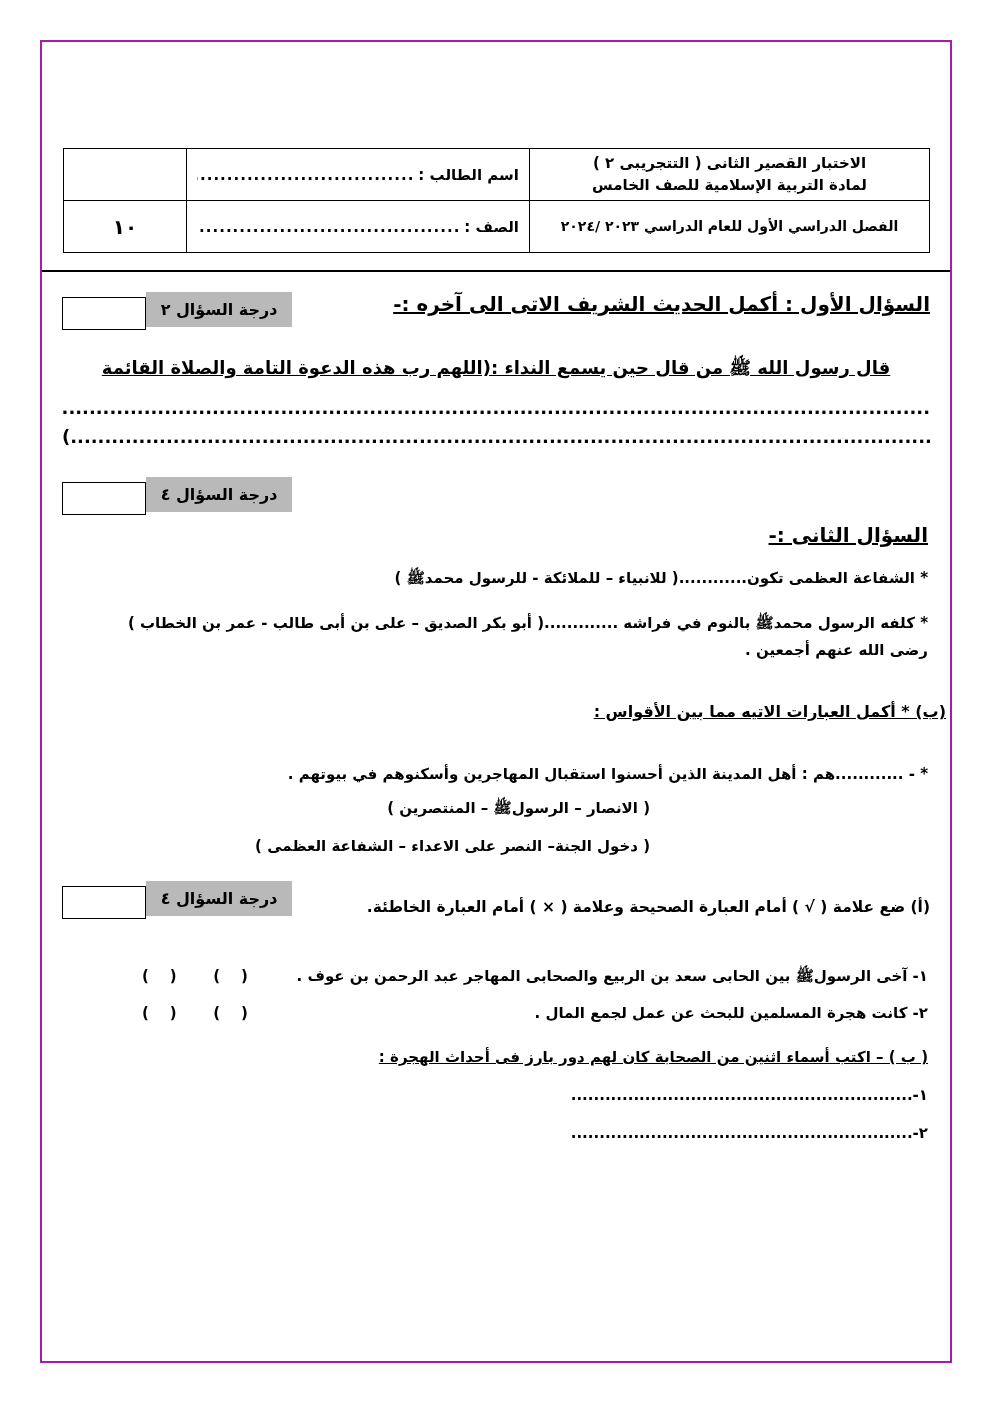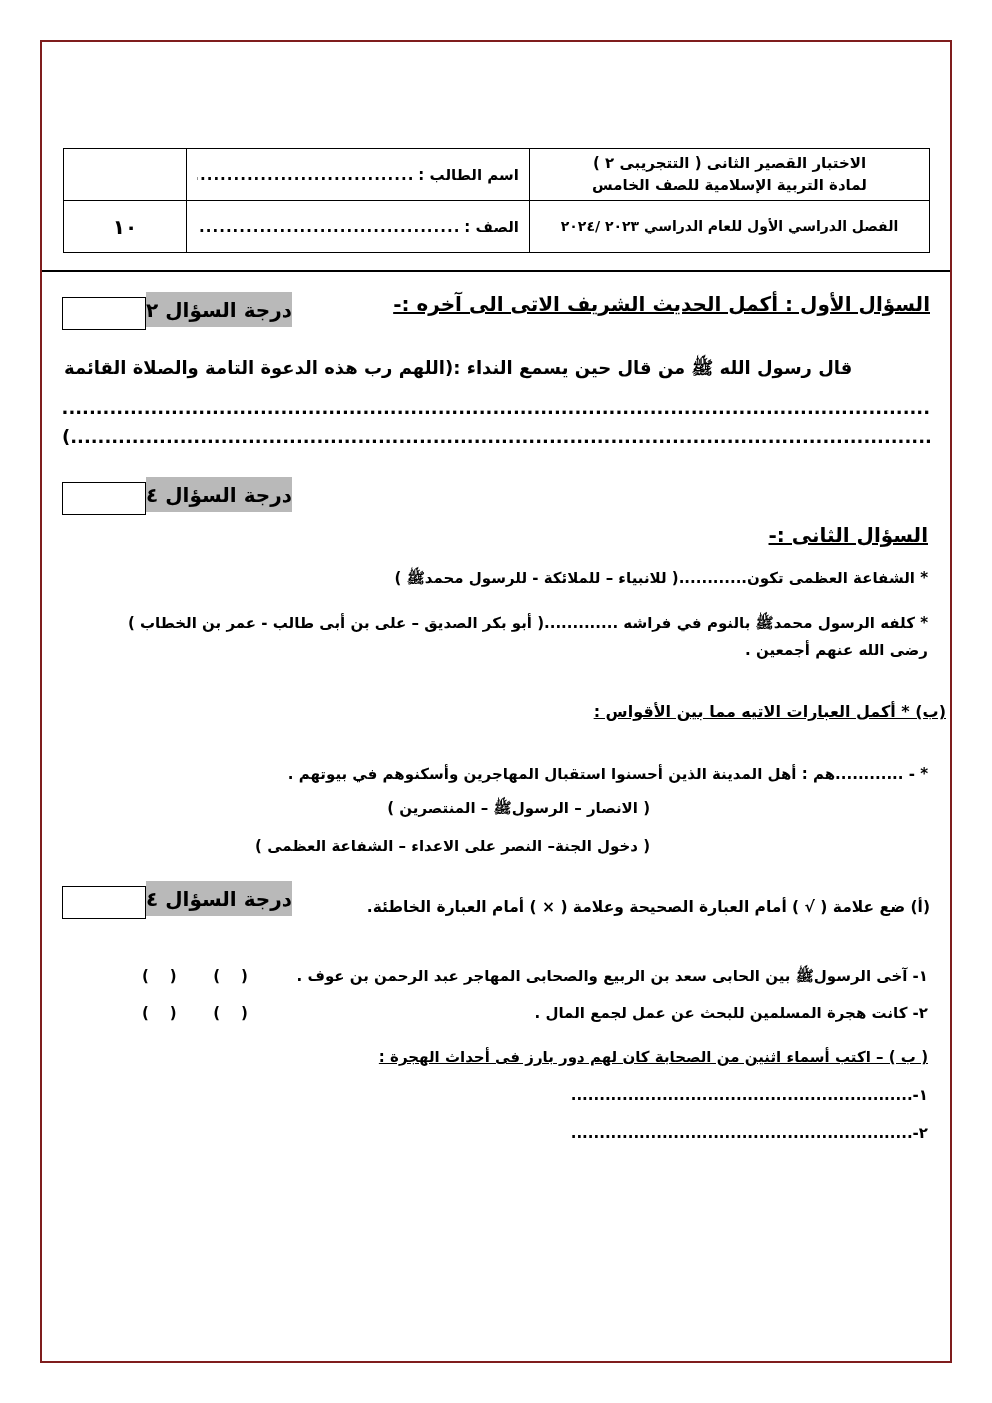--- a/index.html
+++ b/index.html
@@ -5,21 +5,21 @@
   * { margin:0; padding:0; box-sizing:border-box; }
   html,body { background:#fff; }
   body {
     width:992px; height:1403px;
     font-family:"DejaVu Sans", sans-serif;
     color:#000;
   }
   .page { position:relative; width:992px; height:1403px; direction:rtl; background:#fff; overflow:hidden; }
   .frame {
     position:absolute; left:40px; top:40px; width:912px; height:1323px;
-    border:2px solid #7f1d1d; font-weight:bold;
+    border:2px solid #a21caf; font-weight:bold;
   }
 
   
   .header-table {
     margin:106px 20px 0; width:866px;
     border-collapse:collapse; table-layout:fixed;
     font-size:15px; font-weight:bold;
   }
   .header-table td { border:1px solid #000; height:52px; vertical-align:middle; }
   .cell-exam  { width:400px; text-align:center; line-height:1.45; }
@@ -32,28 +32,28 @@
   .fill-line .dots { flex:1; overflow:hidden; white-space:nowrap; letter-spacing:1px; }
 
   .divider { border-top:2px solid #000; margin-top:17px; }
 
   .row { display:flex; justify-content:space-between; }
 
   .grade-widget { display:flex; align-items:flex-start; flex-shrink:0; }
   .grade-label {
     background:#b9b9b9; width:146px; height:35px;
     display:flex; align-items:center; justify-content:center;
-    font-size:20px; font-weight:bold;
+    font-size:16px; font-weight:bold;
   }
   .score-box { width:84px; height:33px; border:1px solid #000; background:#fff; margin-top:5px; }
 
   .q1-row { margin:20px 20px 0; align-items:flex-start; }
   .q-title { font-size:20px; text-decoration:underline; font-weight:bold; }
 
-  .hadith { margin:24px 22px 0; font-size:18px; text-align:left; line-height:1.5; }
+  .hadith { margin:24px 22px 0; font-size:18px; text-align:center; line-height:1.5;text-decoration:underline; }
 
   .dots-line {
     margin:16px 20px 0; font-size:18px; font-weight:bold;
     white-space:nowrap; overflow:hidden;
   }
   .dots-line + .dots-line { margin-top:8px; }
   .ltr { direction:ltr; text-align:left; }
 
   .widget-row { margin:30px 20px 0; display:flex; justify-content:flex-end; }
 

